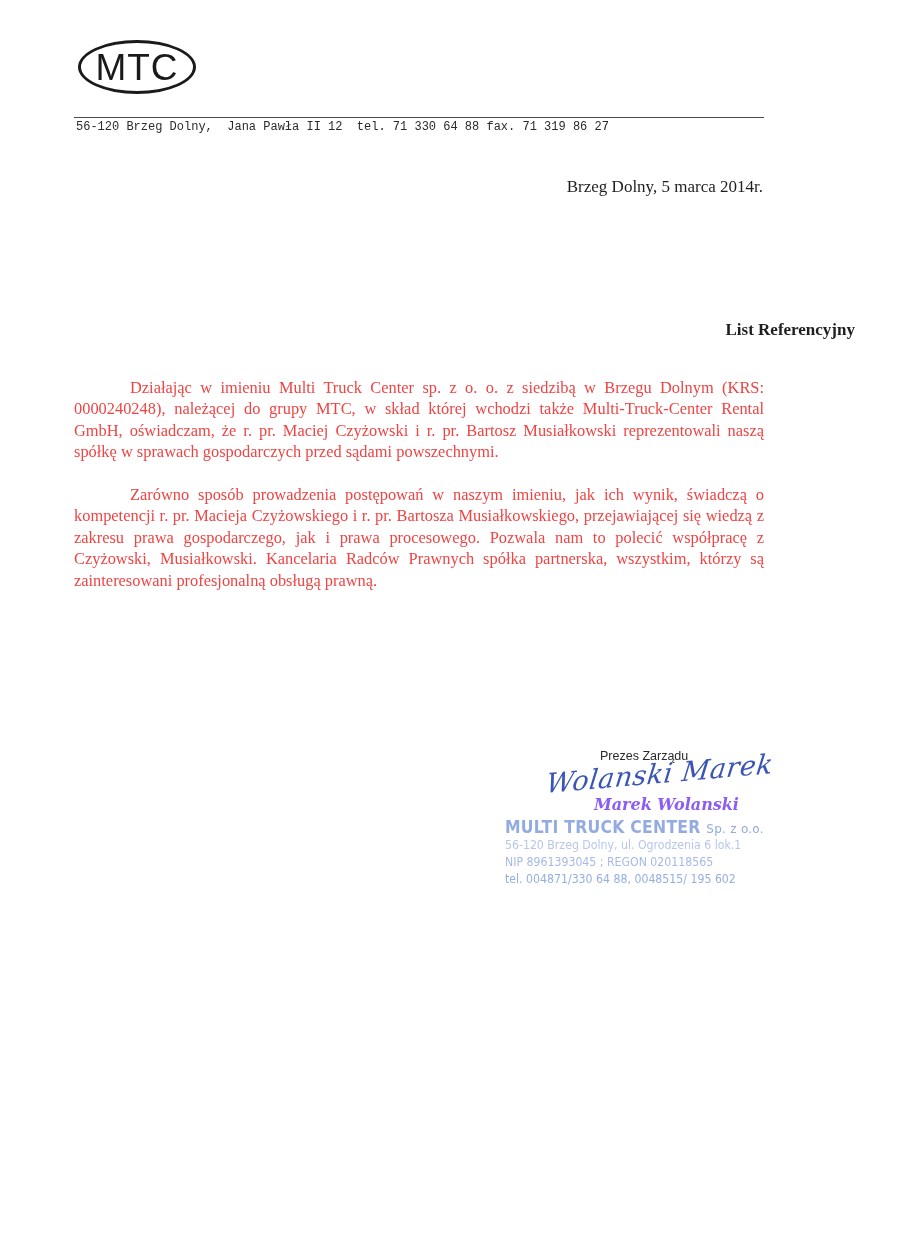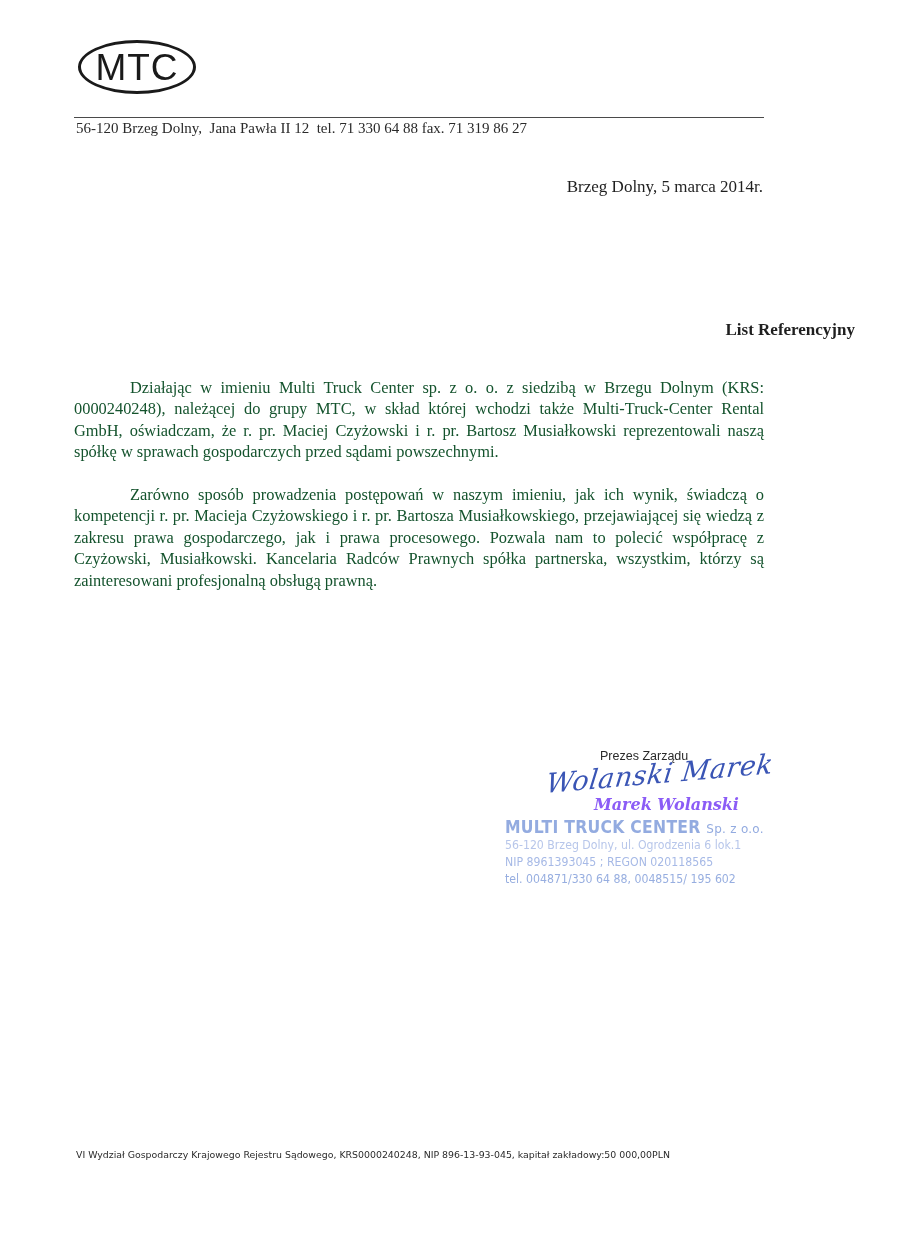--- a/index.html
+++ b/index.html
@@ -15,35 +15,35 @@
     .logo span {
       font-family: "Liberation Sans", sans-serif; font-weight: normal;
       font-size: 37px; letter-spacing: 1px; color: #1a1a1a; line-height: 1;
     }
     .header-rule {
       position: absolute; left: 74px; top: 117px; width: 690px; height: 0;
       border-top: 1.3px solid #4a4a4a;
     }
     .header-address {
       position: absolute; left: 76px; top: 120px;
-      font-family: Liberation Serif, serif; font-size: 15px; color: #2a2a2a;
+      font-family: Liberation Mono, monospace; font-size: 12px; color: #2a2a2a;
       white-space: pre;
     }
     .date {
       position: absolute; right: 137px; top: 177px;
       font-size: 17px; color: #1f1f1f;
     }
     .title {
       position: absolute; left: 0; width: 855px; top: 320px; text-align: right;
       font-size: 17px; font-weight: bold; color: #1f1f1f;
     }
     .body-text {
       position: absolute; left: 74px; width: 690px;
       font-size: 16.4px; line-height: 21.4px; text-align: justify;
-      color: #14532d;
+      color: #ef4444;
     }
     .p1 { top: 377px; }
     .p2 { top: 484px; }
     .body-text p { margin: 0; text-indent: 56px; text-align-last: left; }
 
     .sig-block { position: absolute; left: 520px; top: 740px; width: 280px; height: 180px; }
     .sig-role {
       position: absolute; left: 80px; top: 9px;
       font-family: "Liberation Sans", sans-serif; font-weight: normal;
       font-size: 12.5px; color: #2a2a2a;
@@ -113,14 +113,13 @@
   <div class="stamp-title">
     <span>MULTI TRUCK CENTER</span>
     <small>Sp. z o.o.</small>
   </div>
   <div class="stamp-line l1">56-120 Brzeg Dolny, ul. Ogrodzenia 6 lok.1</div>
   <div class="stamp-line l2">NIP 8961393045 ; REGON 020118565</div>
   <div class="stamp-line l3">tel. 004871/330 64 88, 0048515/ 195 602</div>
 </div>
 
 <div class="footer">
-  <div>VI Wydział Gospodarczy Krajowego Rejestru Sądowego, KRS0000240248, NIP 896-13-93-045, kapitał zakładowy:50 000,00PLN</div>
 </div>
 
 </body></html>

